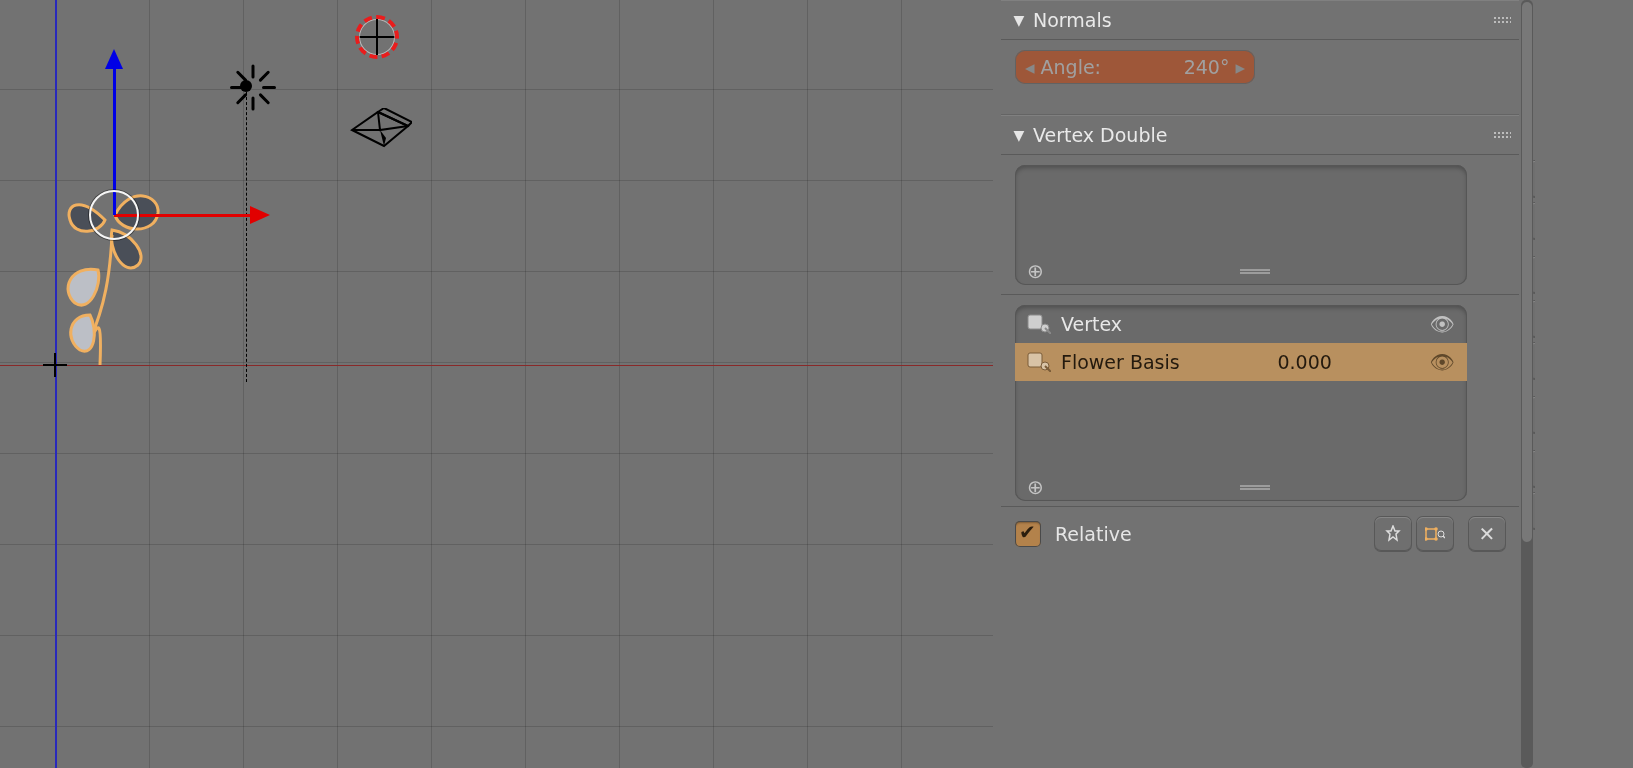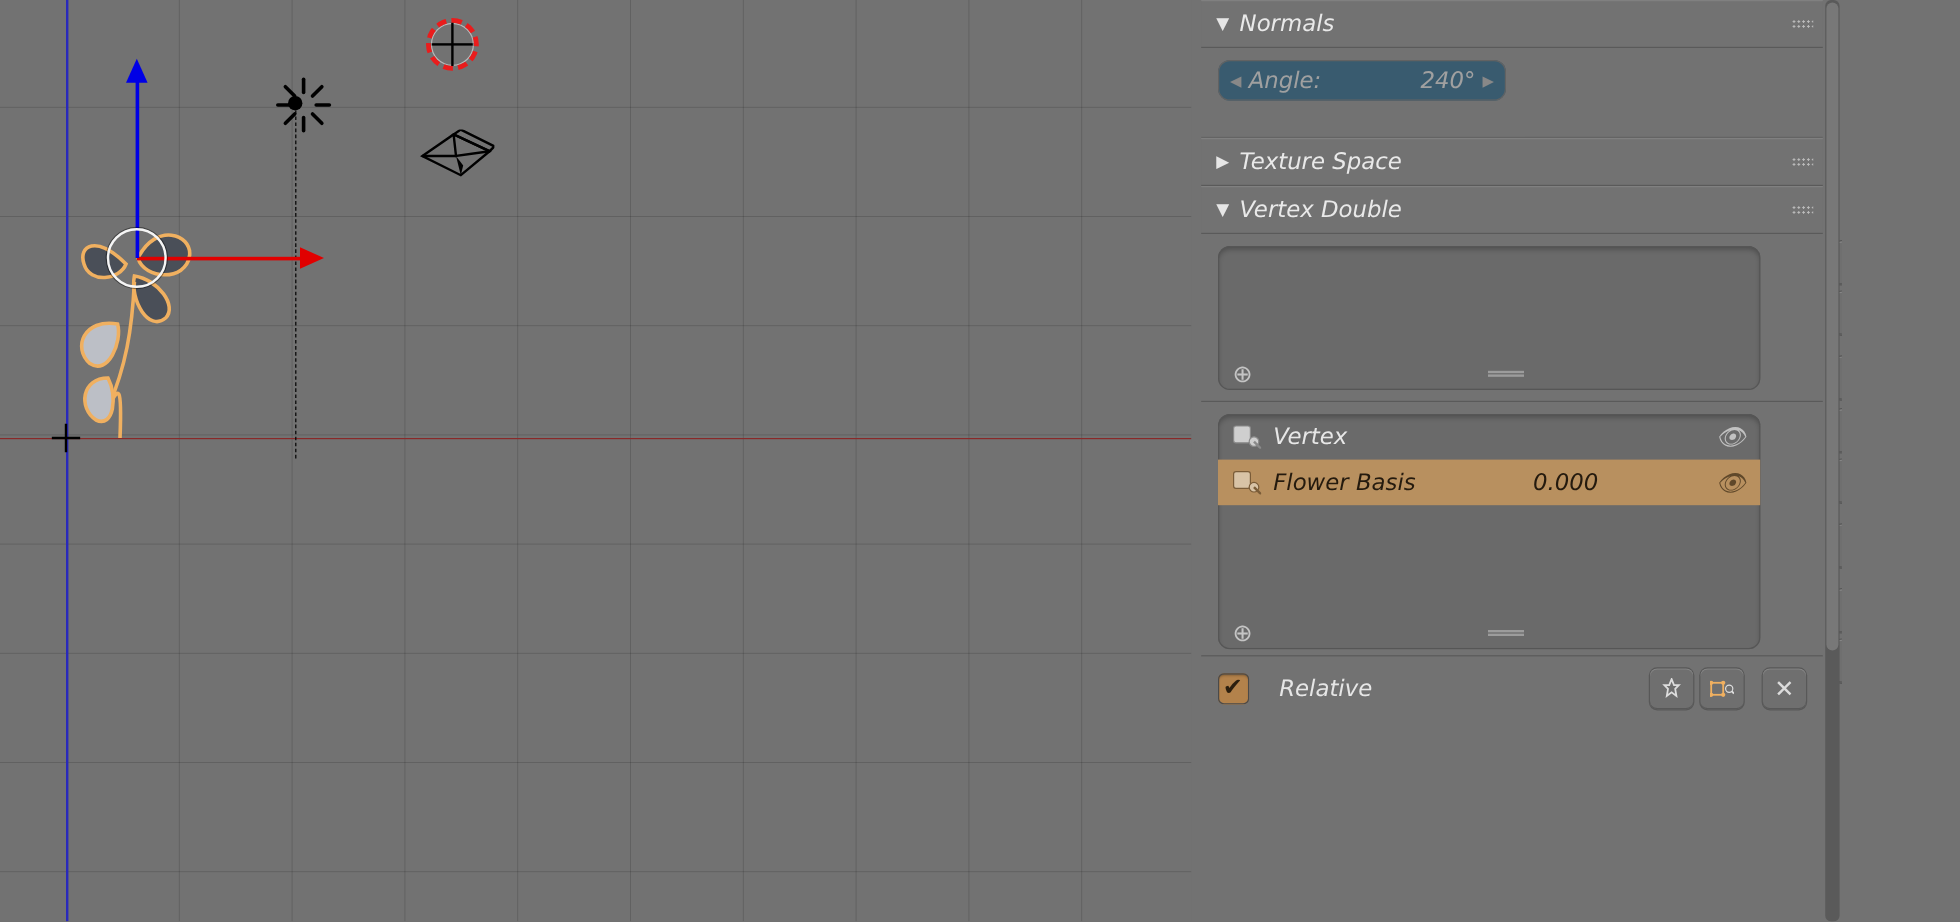--- a/index.html
+++ b/index.html
@@ -131,21 +131,20 @@
 }
 
 .mesh {
   position:absolute; left:60px; top:185px; width:110px; height:185px;
 }
 
 
 .props {
   position:absolute; left:993px; top:0; width:640px; height:768px;
   background:#727272;
-  font-style:italic;
 }
 .panel-col {
   position:absolute; left:8px; top:0; width:518px;
 }
 .side-scroll {
   position:absolute; left:528px; top:0; width:12px; height:768px;
   background:#5a5a5a; border-radius:5px;
 }
 .side-scroll .thumb {
   position:absolute; left:1px; top:2px; width:10px; height:540px;
@@ -193,21 +192,21 @@
 }
 .checkbox.checked::after {
   content:'✔'; position:absolute; left:4px; top:-1px;
   color:#2b1e0e; font-size:20px; font-weight:bold;
 }
 .label { color:#c7c7c7; }
 
 .numfield {
   display:flex; align-items:center; justify-content:space-between;
   width:240px; height:34px; padding:0 10px;
-  background:#0c4a6e;
+  background:#c2410c;
   border-radius:10px;
   box-shadow: inset 0 0 0 1px #565656;
   color:#c7c7c7;
 }
 .numfield .arrL::before { content:'◂'; color:#9a9a9a; }
 .numfield .arrR::before { content:'▸'; color:#9a9a9a; }
 .numfield .nm { flex:1; padding-left:6px; }
 .numfield .vl { padding-right:6px; }
 
 
@@ -254,21 +253,21 @@
   width:40px; height:36px; border-radius:8px;
   background:#6f6f6f;
   box-shadow: inset 0 1px 0 #868686, inset 0 -1px 0 #585858, 0 0 0 1px #585858;
   color:#dcdcdc; font-size:22px;
   display:flex; align-items:center; justify-content:center;
 }
 .sq-btn.sep { margin-top:12px; }
 
 
 .rel-row {
-  display:flex; align-items:center; gap:25px;
+  display:flex; align-items:center; gap:14px;
   padding: 10px 14px 4px 14px;
   position:relative;
 }
 .rel-row .right-icons {
   margin-left:auto; display:flex; gap:6px; align-items:center;
 }
 .ico-btn {
   width:36px; height:34px; border-radius:6px;
   background:#6f6f6f;
   box-shadow: inset 0 1px 0 #868686, inset 0 -1px 0 #585858, 0 0 0 1px #585858;
@@ -346,25 +345,20 @@
       <div class="row">
         <div class="numfield">
           <span class="arrL"></span>
           <span class="nm">Angle:</span>
           <span class="vl">240°</span>
           <span class="arrR"></span>
         </div>
       </div>
     </div>
 
-    <div class="section-header">
-      <span class="tri closed"></span>
-      <span class="title">Texture Space</span>
-      <span class="grip"></span>
-    </div>
 
     <div class="section-header">
       <span class="tri open"></span>
       <span class="title">Vertex Double</span>
       <span class="grip"></span>
     </div>
     <div class="section-body" style="position:relative; height:140px;">
       <div class="listbox" style="width:452px; height:120px;">
         <div class="footer">
           <span class="plus-sm">⊕</span>

